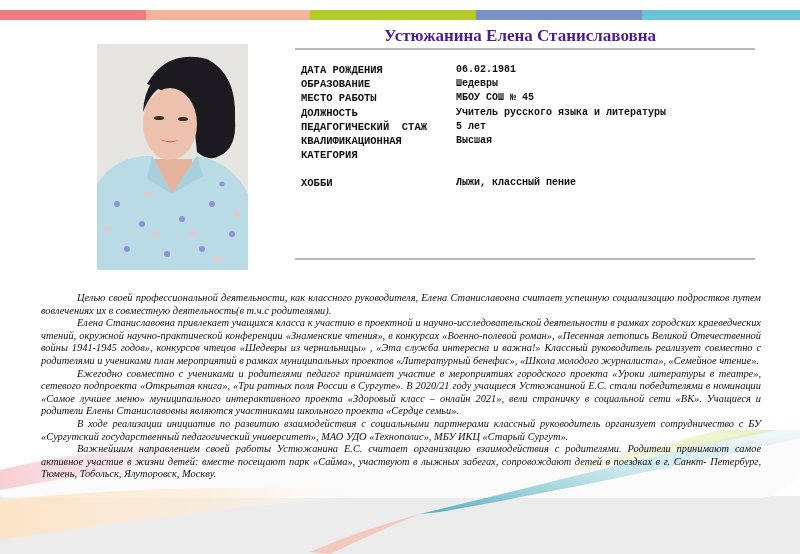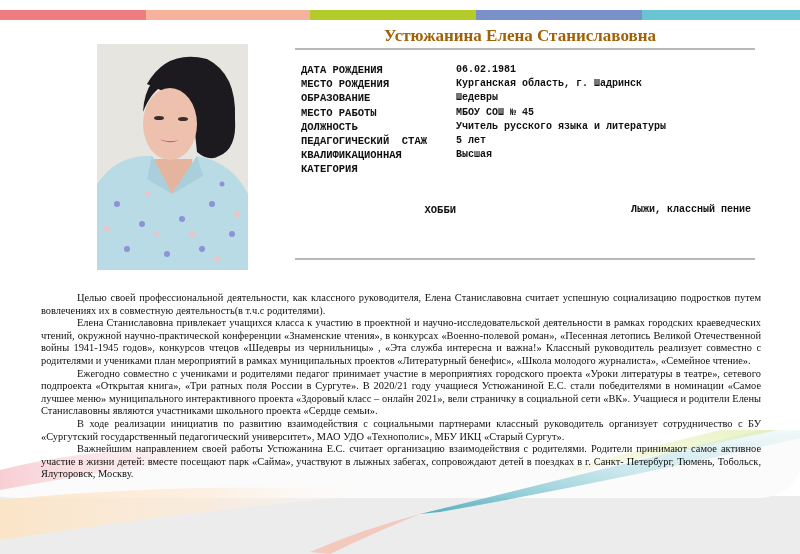--- a/index.html
+++ b/index.html
@@ -5,38 +5,38 @@
   * { margin: 0; padding: 0; box-sizing: border-box; }
   html, body { width: 800px; height: 554px; overflow: hidden; background: #ffffff; }
   body { position: relative; font-family: "Liberation Serif", serif; color: #111; }
 
   .stripe { position: absolute; top: 10px; left: 0; width: 800px; height: 10px; display: flex; }
   .stripe span { display: block; height: 100%; }
 
   .bg-swoosh { position: absolute; left: 0; top: 430px; width: 800px; height: 124px; pointer-events: none; }
 
   .title { position: absolute; top: 26px; left: 300px; width: 440px; text-align: center;
-           font-family: "Liberation Serif", serif; font-weight: bold; font-size: 17px; color: #a16207; }
+           font-family: "Liberation Serif", serif; font-weight: bold; font-size: 17px; color: #4c1d95; }
 
   .photo { position: absolute; left: 97px; top: 44px; width: 151px; height: 226px; overflow: hidden;
            background: #e6e5e1; }
 
   .rule { position: absolute; left: 295px; width: 460px; height: 2px; background: #b9b9b9; }
   .rule.top { top: 48px; }
   .rule.bottom { top: 258px; }
 
   .info { position: absolute; left: 301px; top: 63px; width: 450px; font-size: 10.5px; font-weight: bold;
           line-height: 14.2px; }
   .info .row { display: flex; font-family: Liberation Mono, monospace; }
   .info .k { width: 155px; flex: 0 0 155px; text-transform: uppercase; }
   .info .v { flex: 1; font-size: 10px; }
   .info .row.creed .v { line-height: 17px; margin-top: -1px; }
-  .info .row.hobby { margin-top: 26px; text-align: right; }
+  .info .row.hobby { margin-top: 14px; }
 
-  .bio { position: absolute; left: 41px; top: 292px; width: 720px; 
+  .bio { position: absolute; left: 41px; top: 292px; width: 720px; font-style: italic;
          font-size: 10.4px; line-height: 12.6px; text-align: justify; color: #111; }
   .bio p { text-indent: 36px; }
 </style>
 </head>
 <body>
 
 <div class="stripe">
   <span style="width:146px;background:#ef7b83"></span>
   <span style="width:164px;background:#f6b39c"></span>
   <span style="width:166px;background:#b3cc2a"></span>
@@ -120,24 +120,20 @@
 
 <div class="rule top"></div>
 <div class="rule bottom"></div>
 
 <div class="info">
   <div class="row">
     <div class="k">ДАТА РОЖДЕНИЯ</div>
     <div class="v">06.02.1981</div>
   </div>
   <div class="row">
-    <div class="k">МЕСТО РОЖДЕНИЯ</div>
-    <div class="v">Курганская область, г. Шадринск</div>
-  </div>
-  <div class="row">
     <div class="k">ОБРАЗОВАНИЕ</div>
     <div class="v">Шедевры</div>
   </div>
   <div class="row">
     <div class="k">МЕСТО РАБОТЫ</div>
     <div class="v">МБОУ СОШ № 45</div>
   </div>
   <div class="row">
     <div class="k">ДОЛЖНОСТЬ</div>
     <div class="v">Учитель русского языка и литературы</div>

